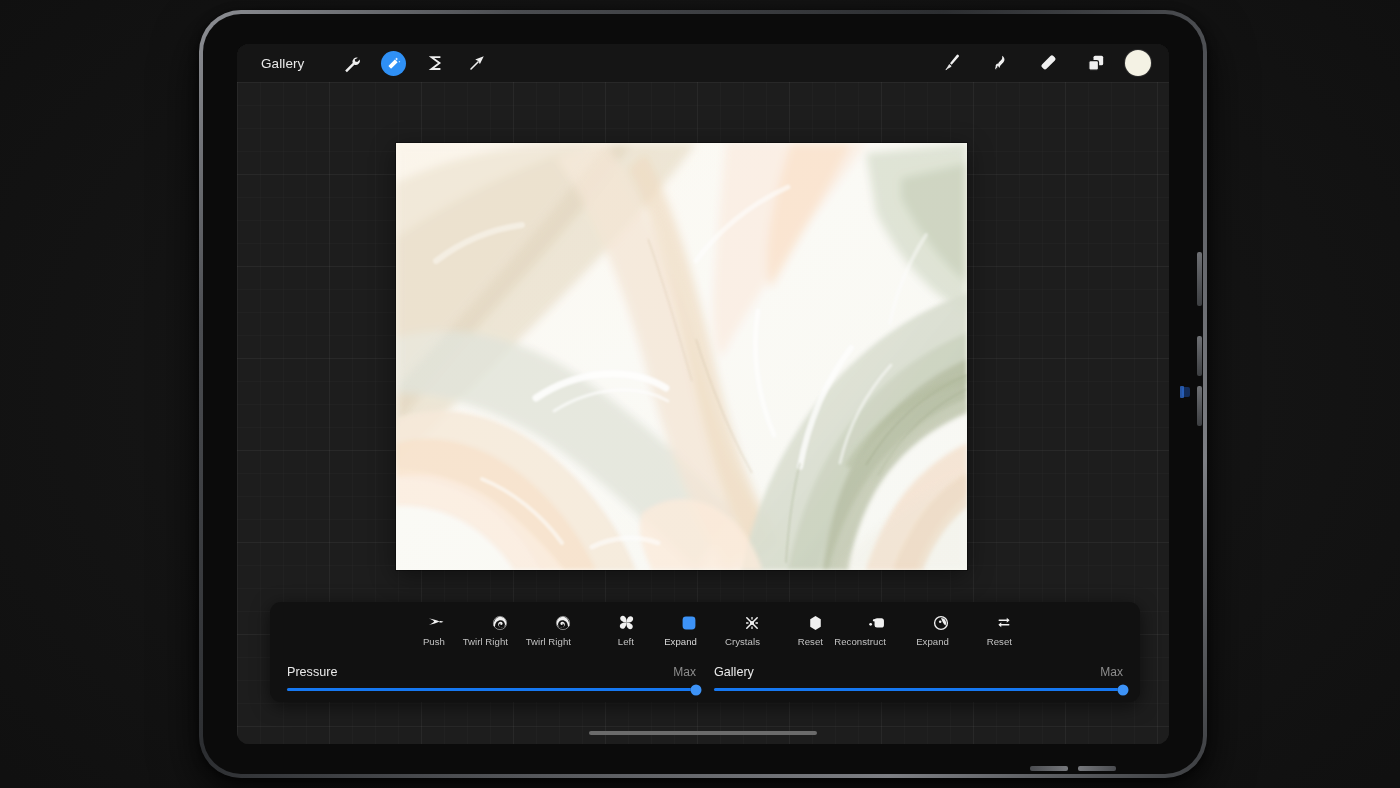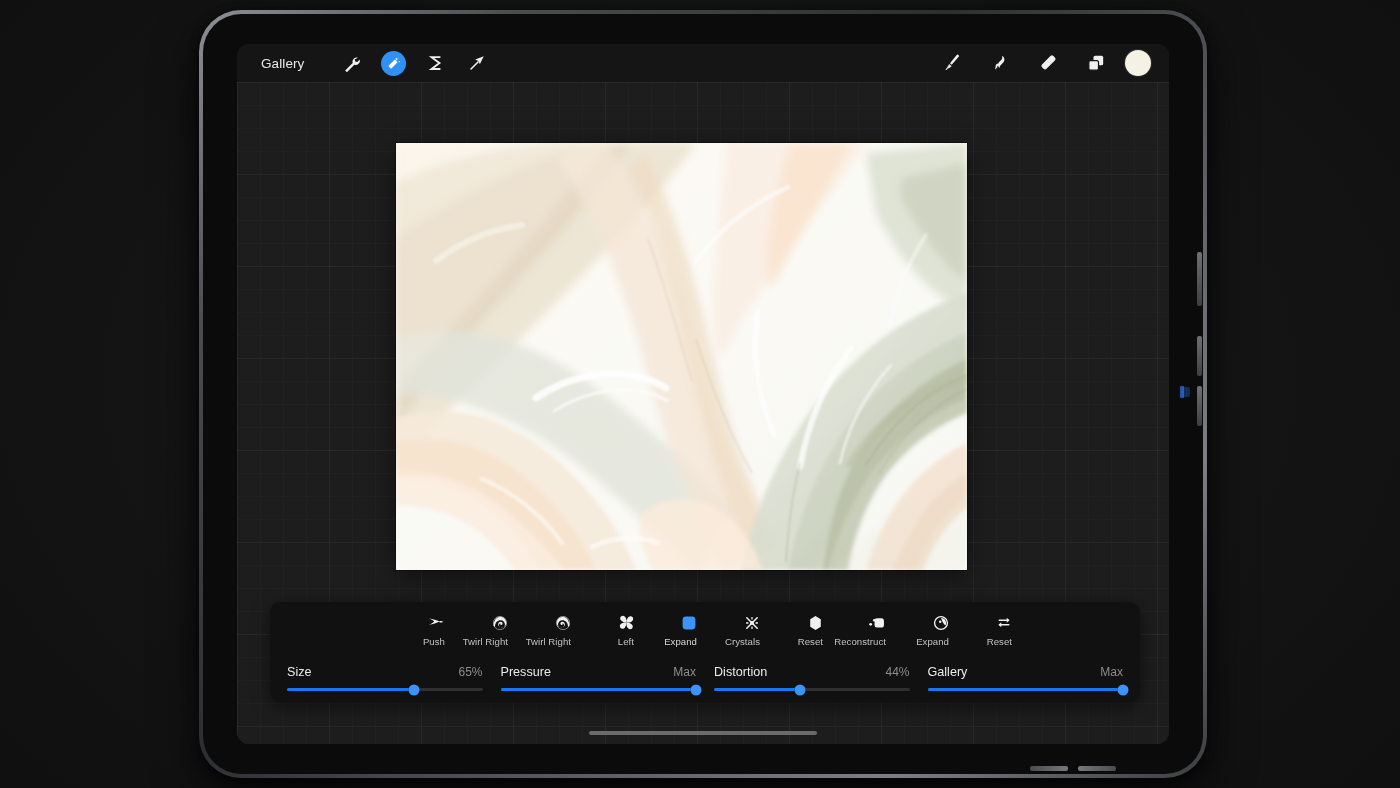--- a/index.html
+++ b/index.html
@@ -472,52 +472,32 @@
                     <path fill="#f0f0f0" d="M6.6 8.7L3 11.8l3.6 3.1z"></path>
                   </svg>
                 </span>
                 <span class="lbl">Reset</span>
               </div>
 
             </div>
 
             <div id="slider-row">
 
-              <div class="slider-cell">
-                <div class="slider-head">
-                  <span class="slider-name">Size</span>
-                  <span class="slider-val">65%</span>
-                </div>
-                <div class="track">
-                  <div class="fill" style="width:65%"></div>
-                  <div class="knob" style="left:65%"></div>
-                </div>
-              </div>
 
               <div class="slider-cell">
                 <div class="slider-head">
                   <span class="slider-name">Pressure</span>
                   <span class="slider-val">Max</span>
                 </div>
                 <div class="track">
                   <div class="fill" style="width:100%"></div>
                   <div class="knob" style="left:100%"></div>
                 </div>
               </div>
 
-              <div class="slider-cell">
-                <div class="slider-head">
-                  <span class="slider-name">Distortion</span>
-                  <span class="slider-val">44%</span>
-                </div>
-                <div class="track">
-                  <div class="fill" style="width:44%"></div>
-                  <div class="knob" style="left:44%"></div>
-                </div>
-              </div>
 
               <div class="slider-cell">
                 <div class="slider-head">
                   <span class="slider-name">Gallery</span>
                   <span class="slider-val">Max</span>
                 </div>
                 <div class="track">
                   <div class="fill" style="width:100%"></div>
                   <div class="knob" style="left:100%"></div>
                 </div>

